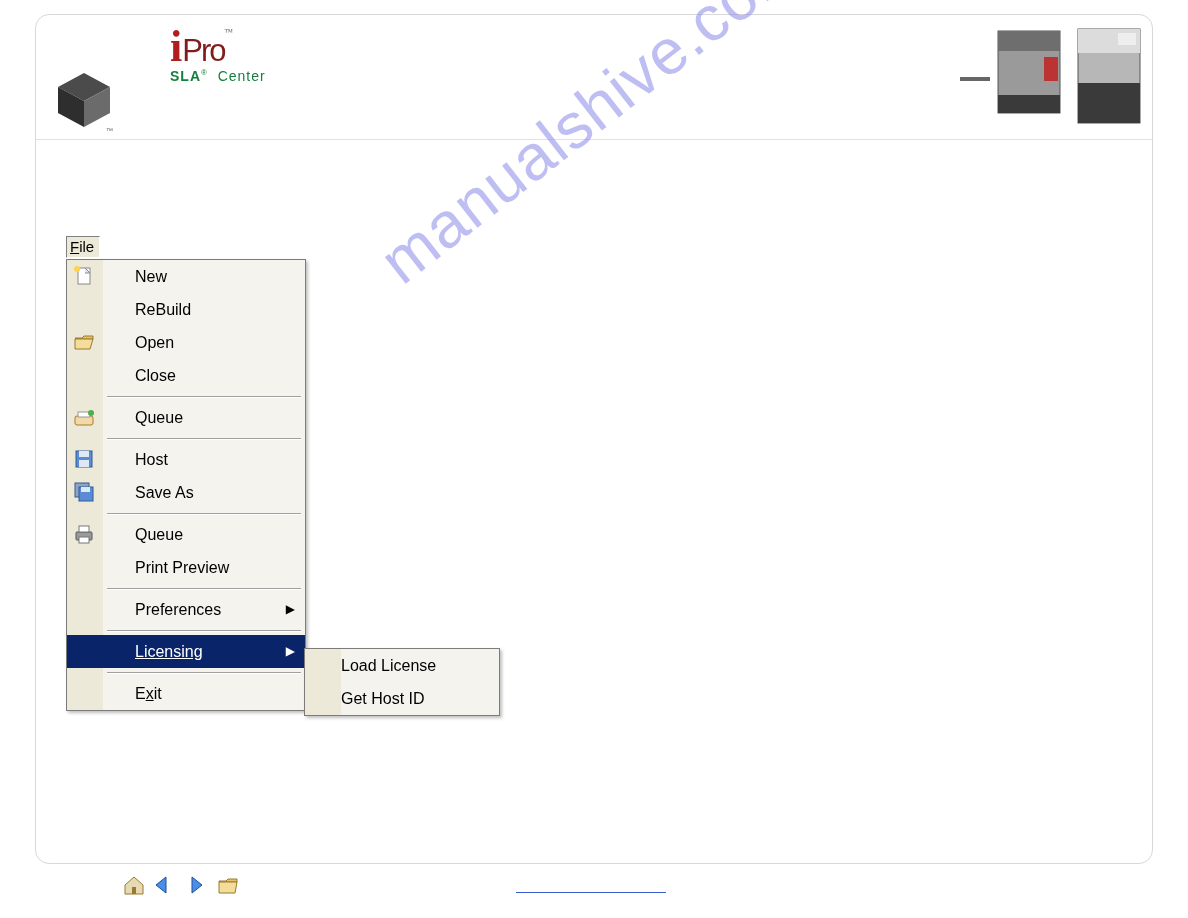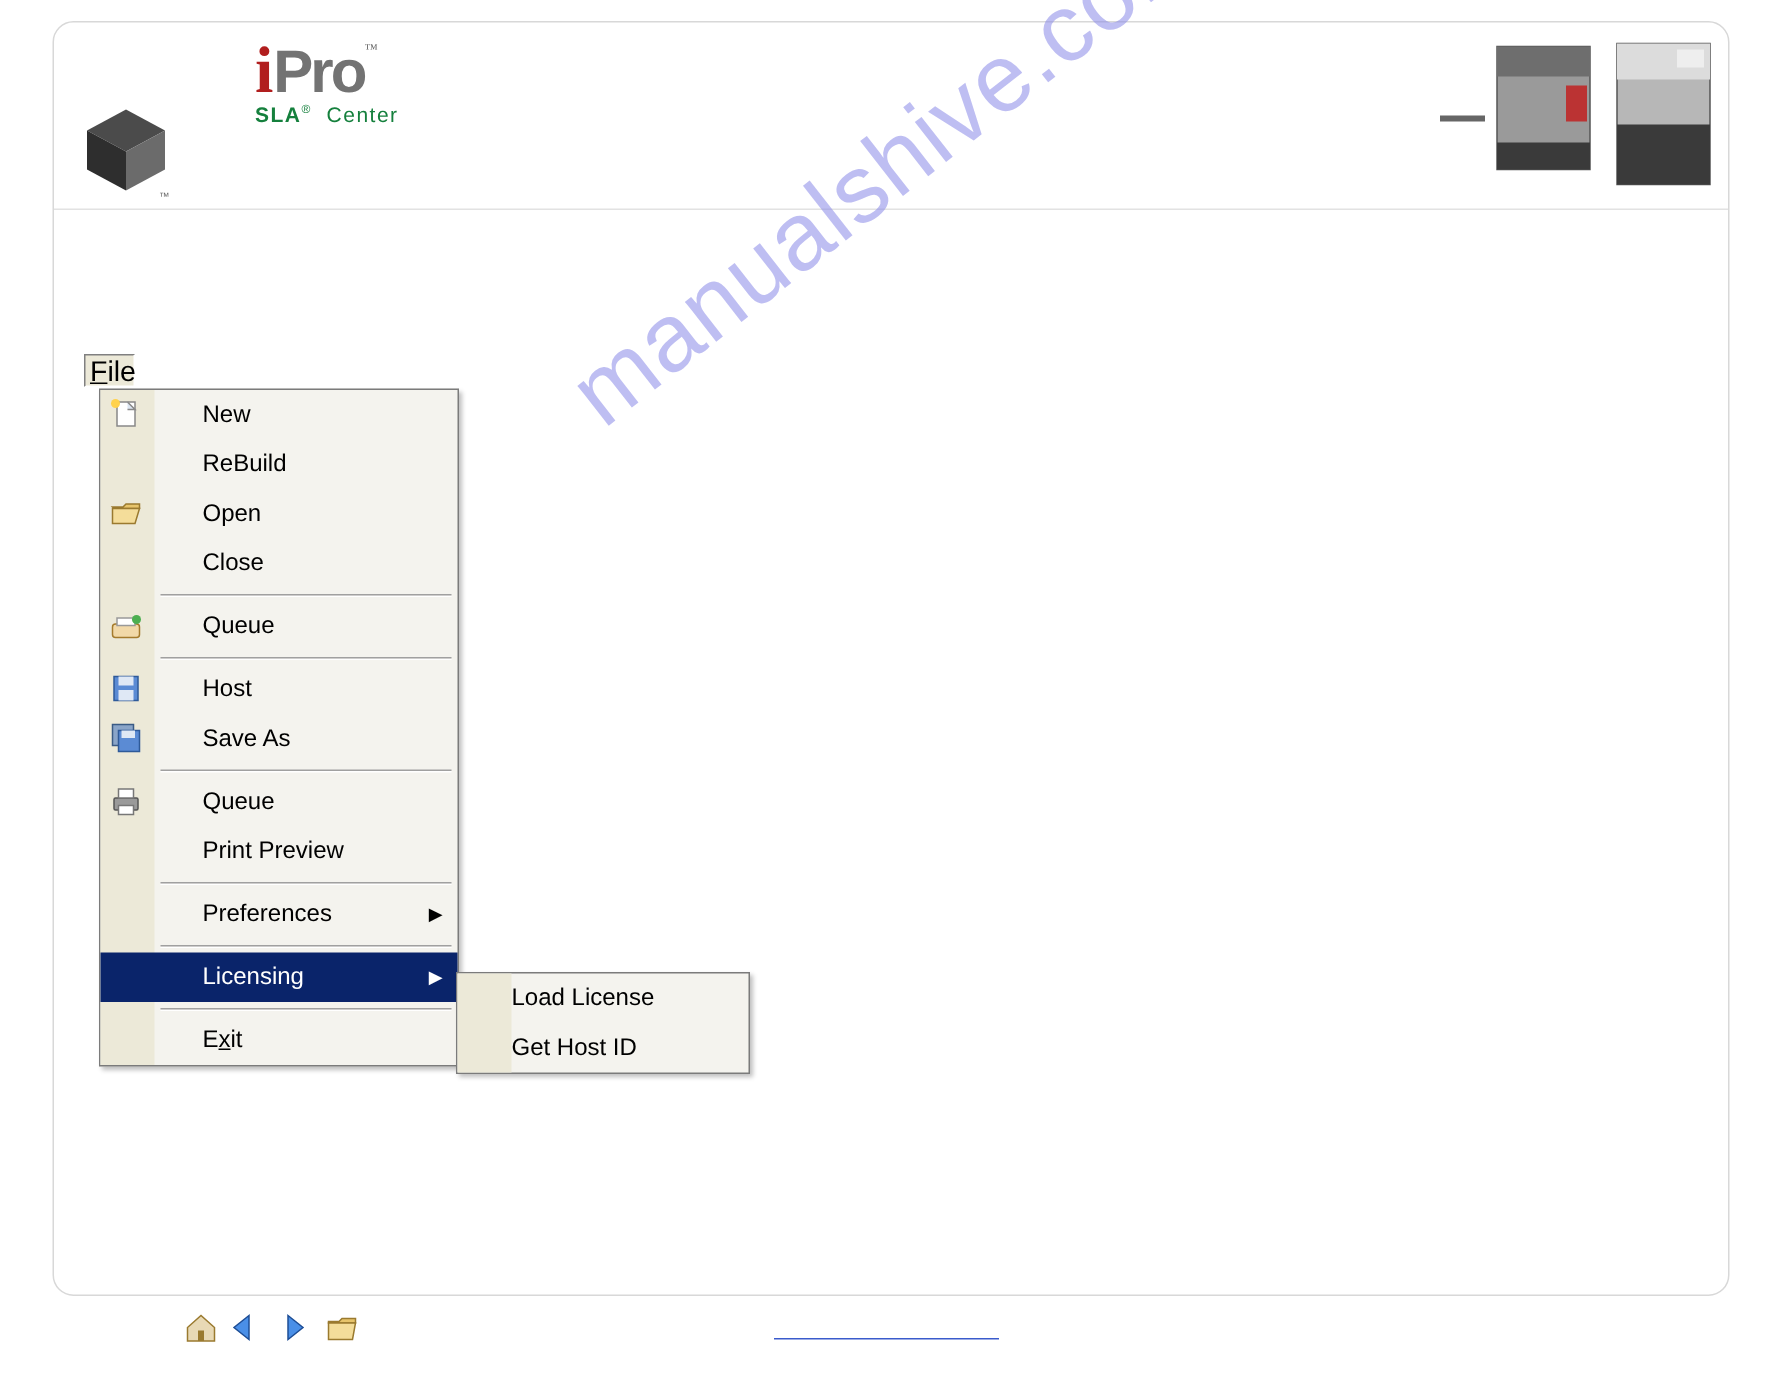--- a/index.html
+++ b/index.html
@@ -47,23 +47,23 @@
   }
   .logo-ipro .i {
     font-size: 44px;
     font-weight: bold;
     color: #b11e1e;
     font-family: "Times New Roman", serif;
     display: inline-block;
     vertical-align: baseline;
   }
   .logo-ipro .pro {
-    font-size: 40px;
-    font-weight: bold;
-    color: #737373;
+    font-size: 31px;
+    font-weight: normal;
+    color: #7f1d1d;
     font-family: Arial, sans-serif;
     letter-spacing:-2px;
   }
   .logo-ipro .tm {
     font-size: 9px;
     vertical-align: top;
     color:#666;
     position:relative;
     top:6px;
   }
@@ -85,25 +85,25 @@
   .tray { position:absolute; right:162px; top:62px; width:30px; height:4px; background:#666; }
 
   
   .content {
     position: relative;
     height: 724px;
   }
   
   .menu-head {
     position: absolute;
-    left: 20px;
+    left: 30px;
     top: 96px;
     width: 34px;
     height: 22px;
-    font-size: 19px;
+    font-size: 15px;
     color: #000;
     background: #ece9d8;
     border: 1px solid #808080;
     border-right-color:#fff;
     border-bottom-color:#fff;
     padding: 1px 4px 0 3px;
     box-sizing: border-box;
   }
   .menu-head span { text-decoration: underline; }
 
@@ -137,20 +137,21 @@
   .menu-item .arrow {
     position:absolute;
     right:10px;
     top:0;
     font-size:12px;
     line-height:33px;
   }
   .menu-item.hover {
     background: #0a246a;
     color: #ffffff;
+    text-decoration: underline;
   }
   .menu-item.hover .arrow { color:#fff; }
   .sep {
     position: relative;
     height: 1px;
     margin: 4px 4px 4px 40px;
     background: #a0a0a0;
     box-shadow: 0 1px 0 #ffffff;
   }
   .mi-icon {

